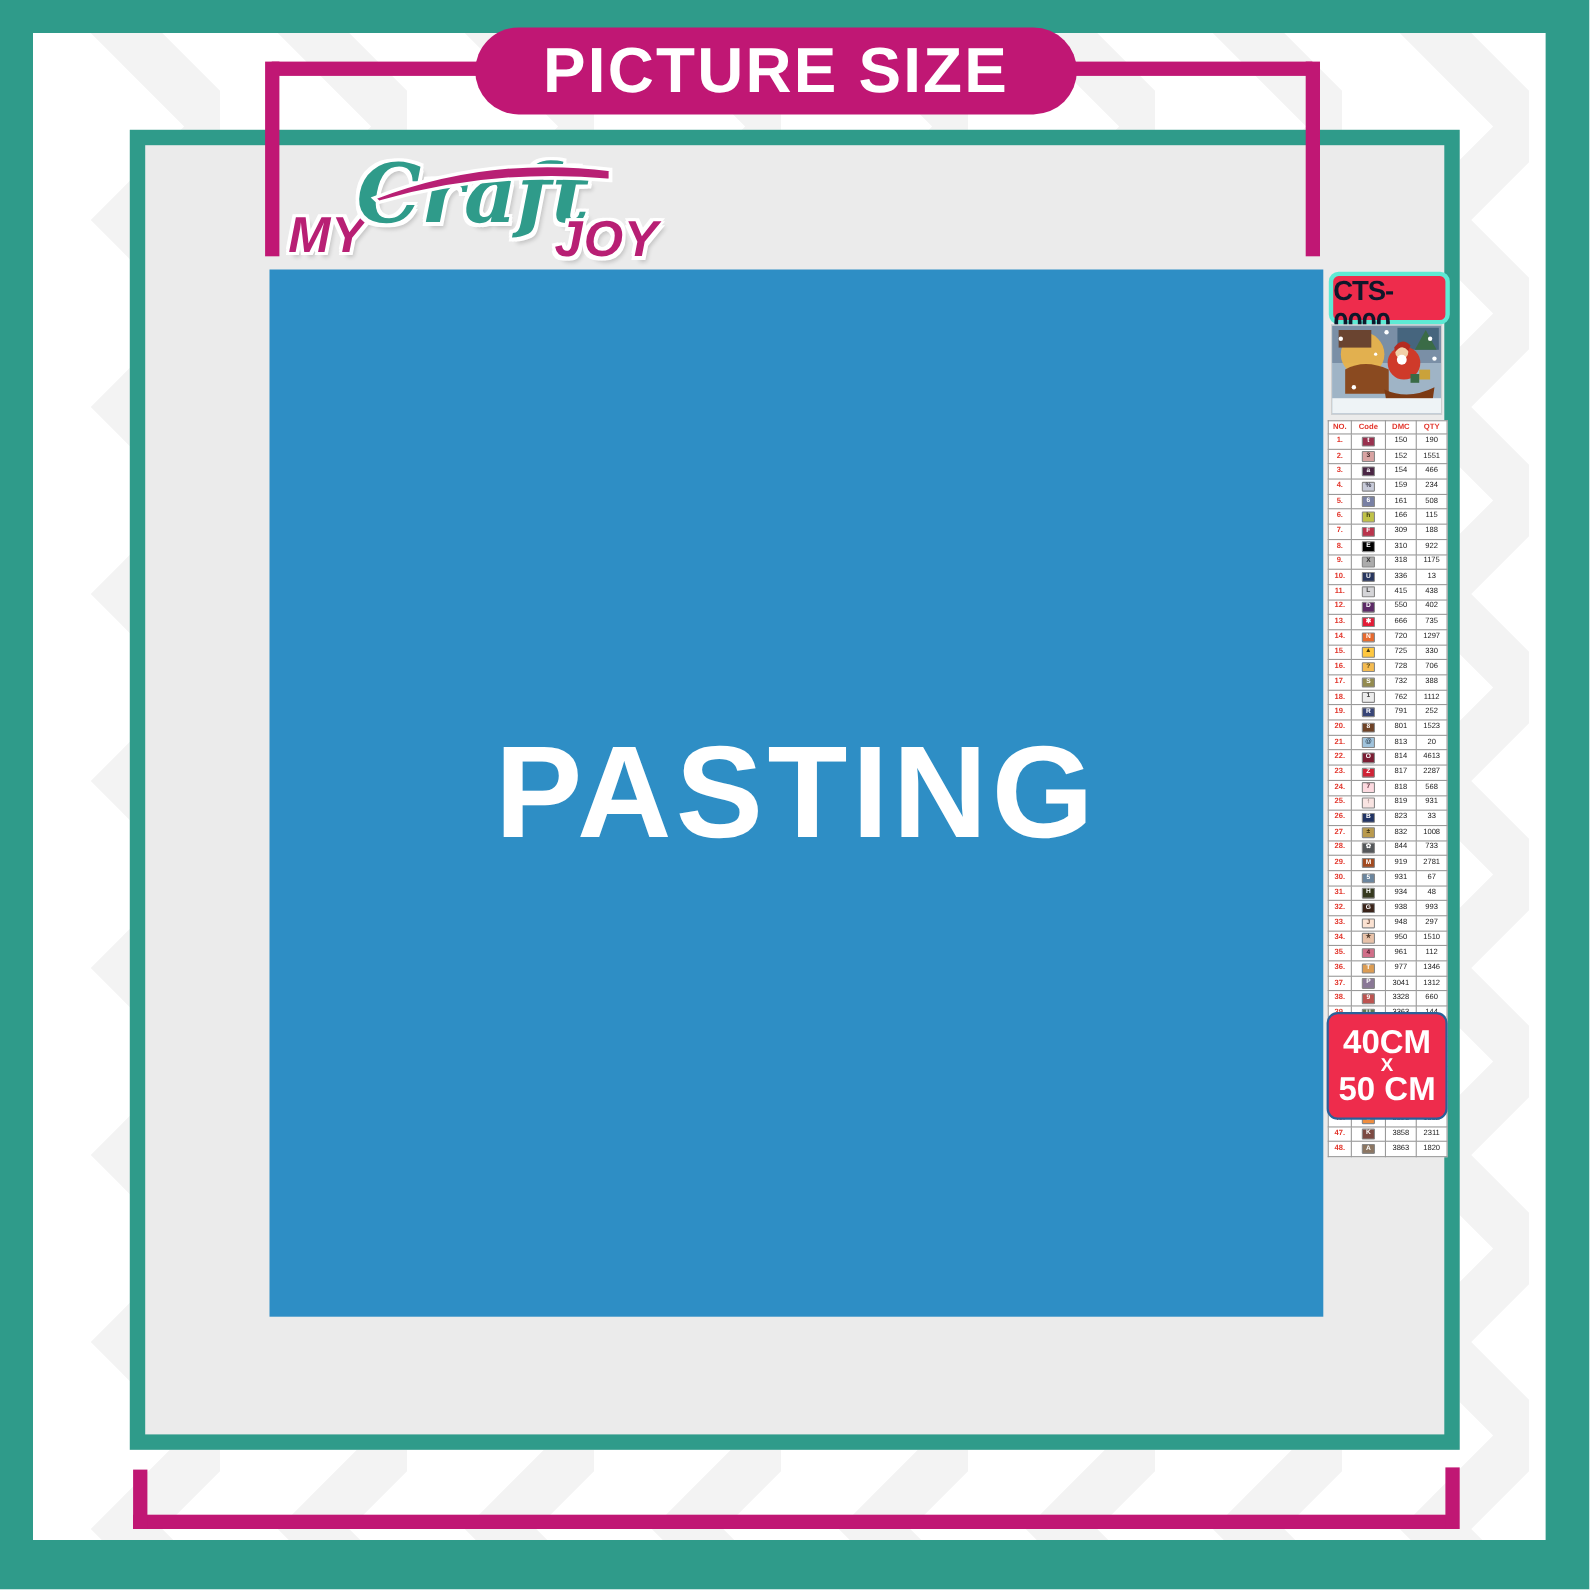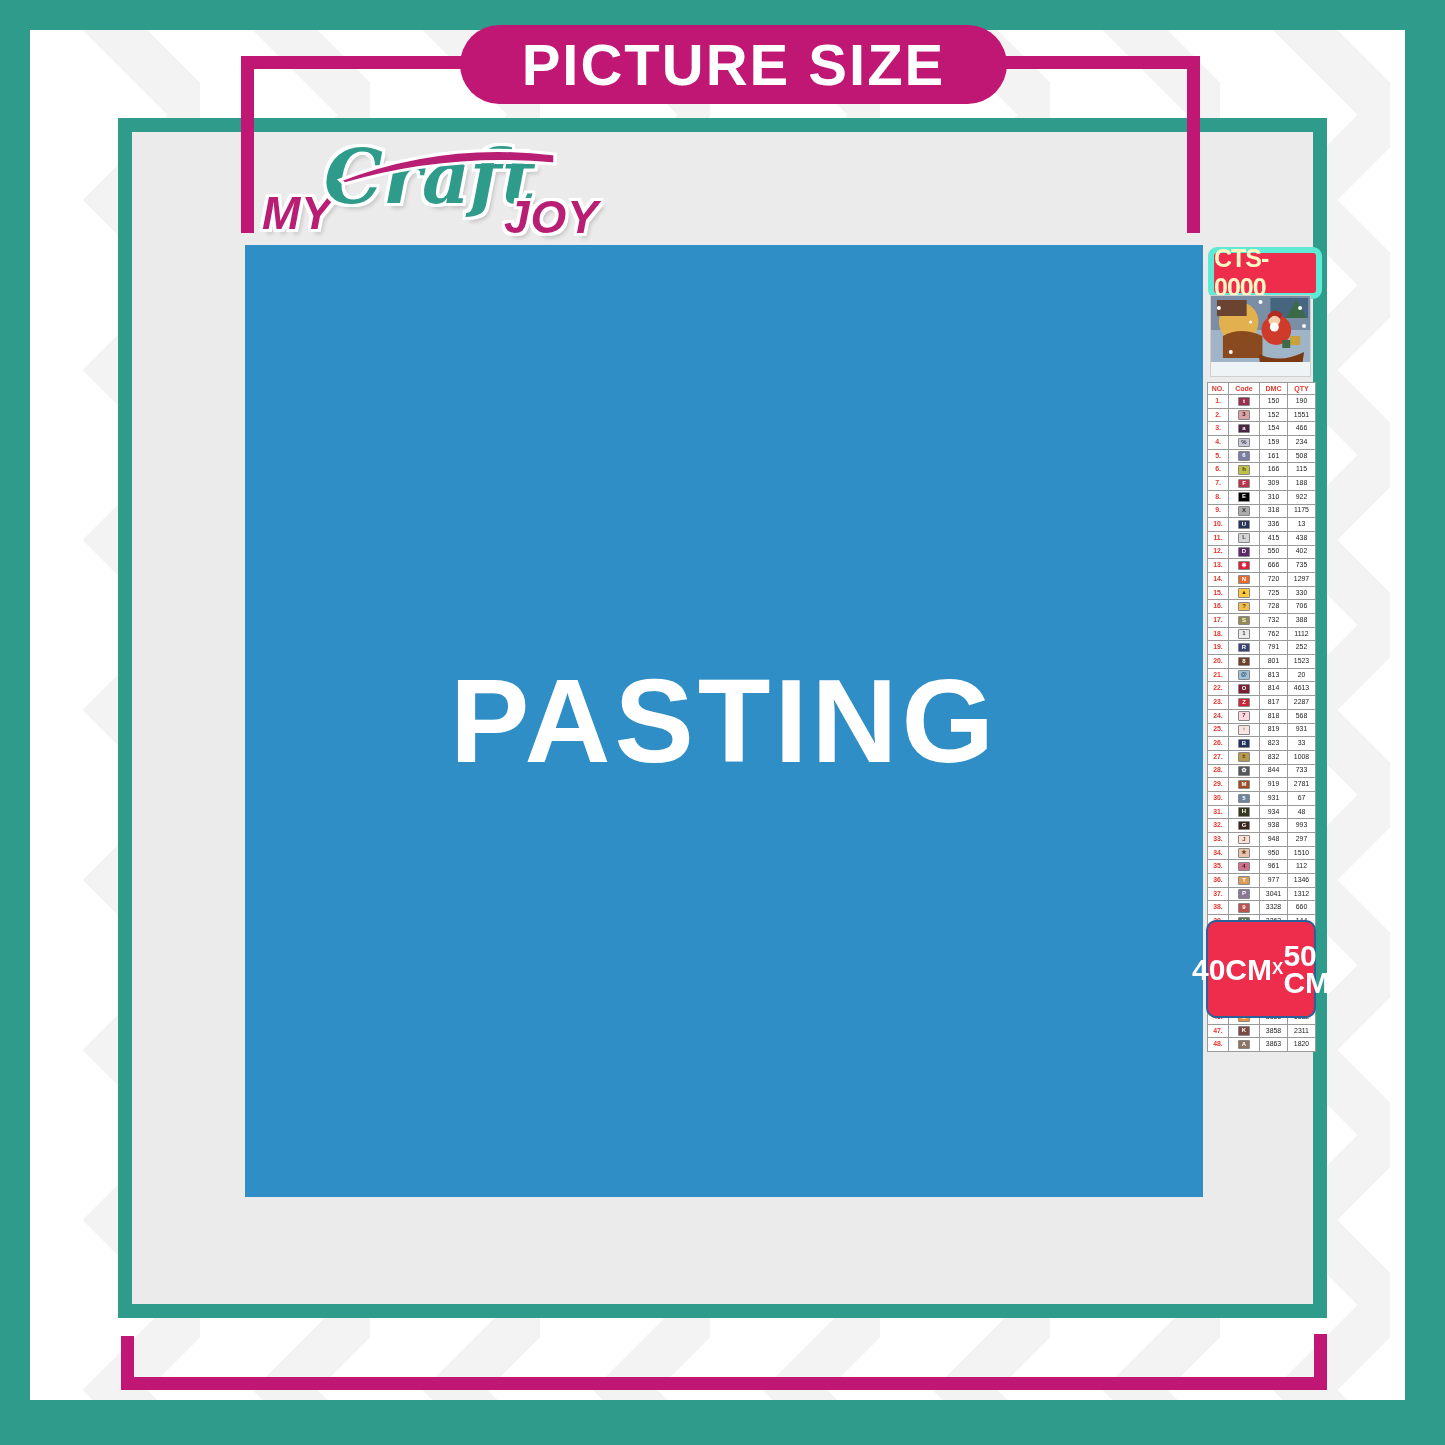--- a/index.html
+++ b/index.html
@@ -34,42 +34,42 @@
   .cb-h{left:121px;top:1377px;width:1200px;height:13px;}
   .cb-vl{left:121px;top:1336px;width:13px;height:54px;}
   .cb-vr{left:1314px;top:1334px;width:13px;height:56px;}
 
   
   .pill{
     position:absolute;background:#c01774;border-radius:44px;
     display:flex;align-items:center;justify-content:center;
     color:#ffffff;font-weight:bold;letter-spacing:2px;font-size:58px;
   }
-  .badge-top{left:460px;top:25px;width:547px;height:79px;}
+  .badge-top{left:432px;top:25px;width:547px;height:79px;}
   .badge-bottom{left:448px;top:1342px;width:548px;height:80px;font-size:60px;}
 
   
   .logo{position:absolute;left:262px;top:146px;width:300px;height:102px;}
   .logo .txt{
     position:absolute;font-weight:bold;
     text-shadow:-3px -3px 0 #fff,3px -3px 0 #fff,-3px 3px 0 #fff,3px 3px 0 #fff,
                 0 -3px 0 #fff,0 3px 0 #fff,-3px 0 0 #fff,3px 0 0 #fff,4px 5px 4px rgba(0,0,0,.18);
     font-style:italic;
   }
   .l-my{left:0px;top:40px;font-size:46px;color:#b81f74;letter-spacing:1px;}
   .l-craft{left:62px;top:-12px;font-size:74px;color:#2f9b8a;font-family:"DejaVu Serif", serif;font-style:italic;font-weight:bold;}
   .l-joy{left:242px;top:44px;font-size:46px;color:#b81f74;letter-spacing:1px;}
   .logo svg.swoosh{position:absolute;left:78px;top:2px;width:215px;height:36px;overflow:visible;}
 
   
   .cts-badge{
     position:absolute;left:1208px;top:247px;width:102px;height:40px;
-    background:#ee2c4c;border:6px solid #5eead4;border-radius:9px;
-    display:flex;align-items:center;justify-content:center;
-    color:#fef9c3;font-weight:bold;font-size:25px;letter-spacing:-1px;
+    background:#ee2c4c;border:4px solid #5eead4;border-radius:9px;
+    display:flex;align-items:flex-start;justify-content:center;
+    color:#0f172a;font-weight:bold;font-size:25px;letter-spacing:-1px;
   }
   .thumb{position:absolute;left:1210px;top:295px;width:99px;height:80px;border:1px solid #cfcfcf;overflow:hidden;background:#b9cad9;}
   .thumb svg{display:block;width:100%;height:100%;}
 
   .legend-table{
     position:absolute;left:1207px;top:382px;width:106px;
     border-collapse:collapse;background:#ffffff;table-layout:fixed;
   }
   .legend-table td{
     border:1px solid #9a9a9a;text-align:center;vertical-align:middle;
@@ -81,21 +81,21 @@
   .legend-table td.dmc{width:27px;}
   .legend-table td.qty{width:27px;}
   .sym{
     display:inline-block;min-width:8px;padding:0 1px;font-size:6px;font-weight:bold;
     line-height:7.5px;border:1px solid #888;border-radius:1px;
   }
 
   .size-badge{
     position:absolute;left:1206px;top:920px;width:106px;height:94px;
     background:#ee2c4c;border:2px solid #2a6099;border-radius:10px;
-    display:flex;flex-direction:row;align-items:center;justify-content:center;
+    display:flex;flex-direction:column;align-items:center;justify-content:center;
     color:#fff;font-weight:bold;line-height:0.9;
   }
   .size-badge .big{font-size:30px;}
   .size-badge .x{font-size:17px;}
 </style>
 </head>
 <body>
 
 <div id="stage">
 

